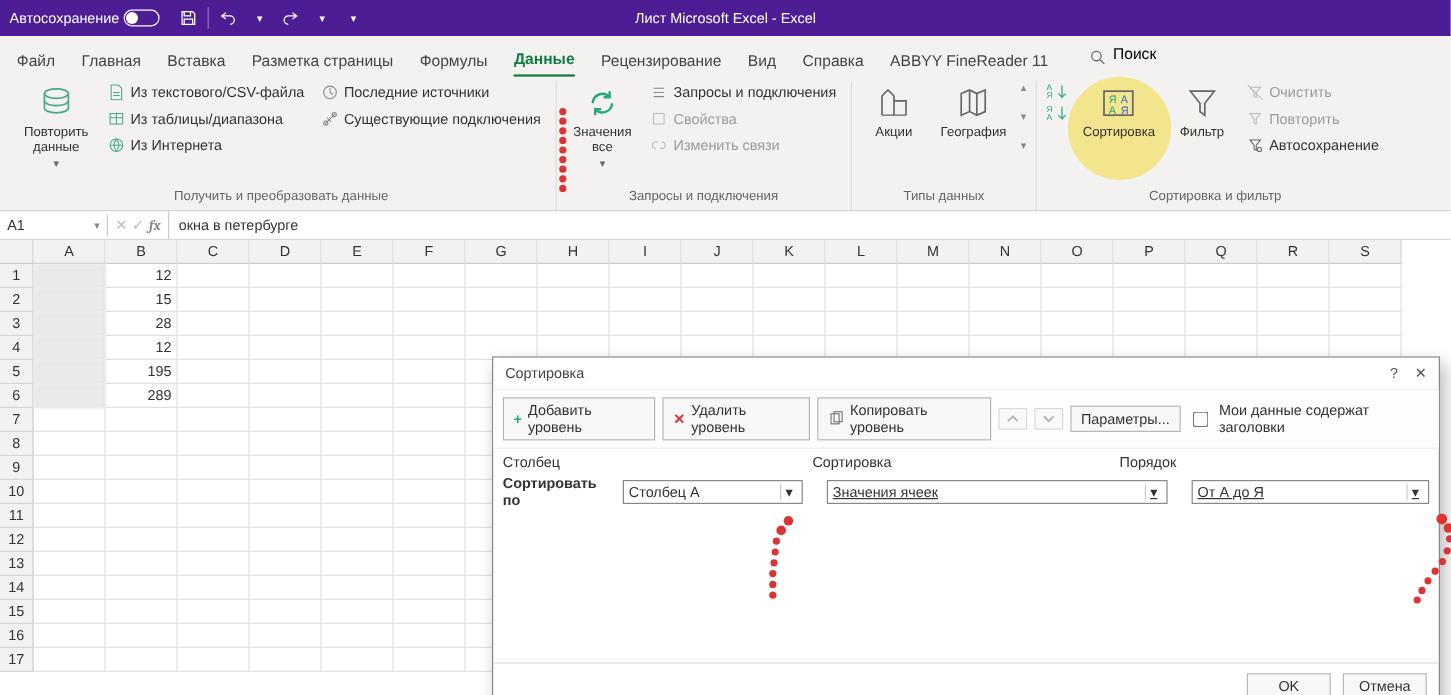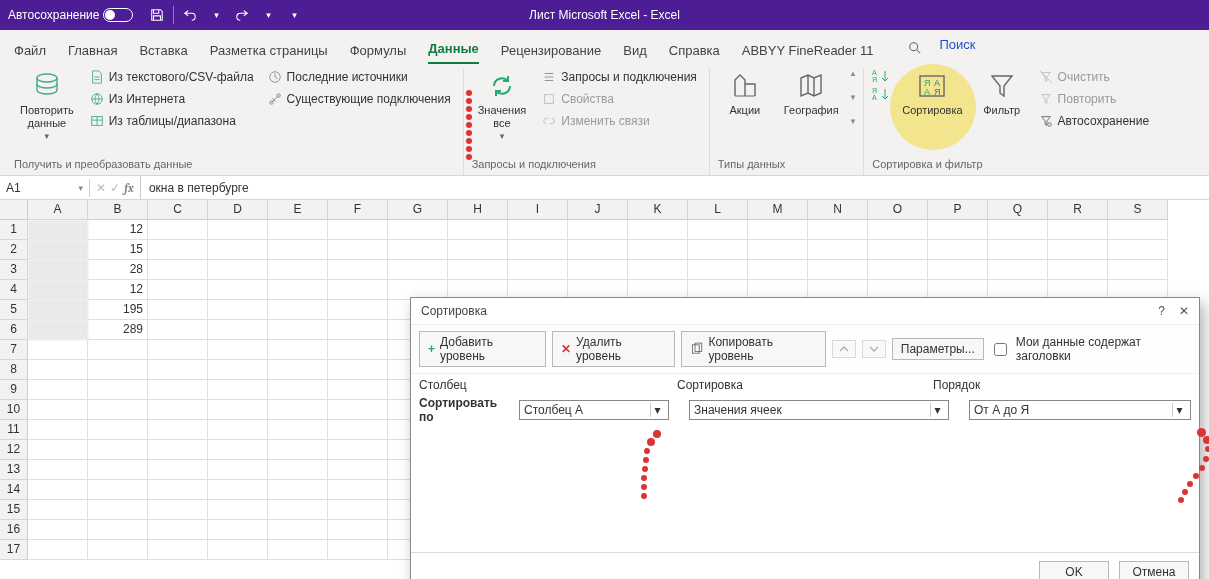--- a/index.html
+++ b/index.html
@@ -37,32 +37,32 @@
     position:absolute; left:50%; transform:translateX(-50%);
     font-size:12px; color:#fff;
   }
   .menu-tabs {
     display:flex; gap:22px; padding: 8px 14px 0 14px;
     font-size:13px; color:#444; background:#f3f2f1; border-bottom: none;
     align-items:flex-end; height:34px;
   }
   .menu-tabs span { padding-bottom:6px; }
   .menu-tabs .active { color:#107c41; border-bottom: 2px solid #107c41; font-weight:600;}
-  .menu-tabs .search { margin-left: 12px; display:flex; align-items:center; gap:18px; color:#1d4ed8;}
+  .menu-tabs .search { margin-left: 12px; display:flex; align-items:center; gap:6px; color:#000000;}
   .ribbon {
     background:#f3f2f1; border-bottom:1px solid #d6d6d6;
     height:112px; display:flex; padding: 4px 6px 0 6px; gap:0;
   }
   .ribbon-group {
     display:flex; flex-direction:column; justify-content:space-between;
     padding: 0 8px; border-right:1px solid #ddd; height:100%;
   }
   .ribbon-group:last-child { border-right:none;}
   .ribbon-group .body { display:flex; gap:6px; align-items:flex-start;}
-  .ribbon-group .label { font-size:11px; color:#666; padding:3px 0 5px;}
+  .ribbon-group .label { text-align:center; font-size:11px; color:#666; padding:3px 0 5px;}
   .big-btn { display:flex; flex-direction:column; align-items:center; gap:2px; padding:2px 6px; min-width:54px;}
   .big-btn .bicon { width:32px; height:32px; display:flex; align-items:center; justify-content:center;}
   .big-btn .blabel { text-align:center; font-size:11px; line-height:1.15; }
   .small-btn { display:flex; align-items:center; gap:5px; padding:2px 4px; font-size:12px; color:#333;}
   .small-btn.dis { color:#9a9a9a; }
   .col-stack { display:flex; flex-direction:column; gap:4px; }
   .highlight-circle {
     position:absolute; width:86px; height:86px; border-radius:50%;
     background: rgba(243, 217, 60, 0.55); pointer-events:none;
   }
@@ -93,21 +93,21 @@
   .dlg-title .rbtns { display:flex; gap:14px; color:#555;}
   .dlg-toolbar { display:flex; gap:6px; padding:6px 8px; align-items:center; border-top:1px solid #eee; border-bottom:1px solid #eee; background:#fdfdfd;}
   .dlg-btn { border:1px solid #b8b8b8; background:#f7f7f7; padding:3px 8px; display:flex; align-items:center; gap:5px;}
   .dlg-btn.icon { padding:3px 6px;}
   .dlg-btn.icon svg { display:block;}
   .dlg-chk { display:flex; align-items:center; gap:6px; margin-left:auto;justify-content:flex-end;}
   .dlg-headers { display:flex; padding:4px 8px 2px 8px; color:#333;}
   .dlg-col1 { width:258px;} .dlg-col2 { width:256px;} .dlg-col3 { flex:1;}
   .dlg-row { display:flex; padding:2px 8px 8px 8px; gap:6px; align-items:center;}
   .combo { border:1px solid #888; background:#fff; height:20px; display:flex; align-items:center; justify-content:space-between; padding:0 4px; width:150px;}
-  .combo.wide { width:260px;}
+  .combo.wide { width:284px;text-decoration:underline;}
   .combo .dd { width:14px; height:14px; border-left:1px solid #ccc; display:flex; align-items:center; justify-content:center;}
   .dlg-body-pad { height:120px;}
   .dlg-footer { display:flex; justify-content:flex-end; gap:10px; padding:8px 10px; border-top:1px solid #ddd;}
   .dlg-footer .dlg-btn { min-width:70px; justify-content:center;}
   .red-curve { position:absolute; pointer-events:none;}
   .red-curve span { display:block; width:6px; height:6px; border-radius:50%; background:#d33; position:absolute;}
   svg { display:inline-block;}
   .ico14 {width:14px;height:14px;}
 </style>
 </head>
@@ -180,31 +180,31 @@
       <div class="col-stack">
         <div class="small-btn">
           <svg class="ico14" viewBox="0 0 16 16">
               <path d="M3 1h7l3 3v11H3z" fill="none" stroke="#4a8"></path>
               <path d="M5 8h6M5 11h6" stroke="#4a8"></path>
             </svg>
           <span>Из текстового/CSV-файла</span>
         </div>
         <div class="small-btn">
           <svg class="ico14" viewBox="0 0 16 16">
+              <rect x="2" y="3" width="12" height="10" fill="none" stroke="#4a8"></rect>
+              <path d="M2 7h12M8 3v10" stroke="#4a8"></path>
+            </svg>
+          <span>Из таблицы/диапазона</span>
+        </div>
+        <div class="small-btn">
+          <svg class="ico14" viewBox="0 0 16 16">
               <circle cx="8" cy="8" r="6" fill="none" stroke="#4a8"></circle>
               <path d="M2 8h12M8 2c3 4 3 8 0 12M8 2c-3 4-3 8 0 12" fill="none" stroke="#4a8"></path>
             </svg>
           <span>Из Интернета</span>
-        </div>
-        <div class="small-btn">
-          <svg class="ico14" viewBox="0 0 16 16">
-              <rect x="2" y="3" width="12" height="10" fill="none" stroke="#4a8"></rect>
-              <path d="M2 7h12M8 3v10" stroke="#4a8"></path>
-            </svg>
-          <span>Из таблицы/диапазона</span>
         </div>
       </div>
       <div class="col-stack">
         <div class="small-btn">
           <svg class="ico14" viewBox="0 0 16 16">
               <circle cx="8" cy="8" r="6" fill="none" stroke="#888"></circle>
               <path d="M8 4v4l3 2" stroke="#888" fill="none"></path>
             </svg>
           <span>Последние источники</span>
         </div>

